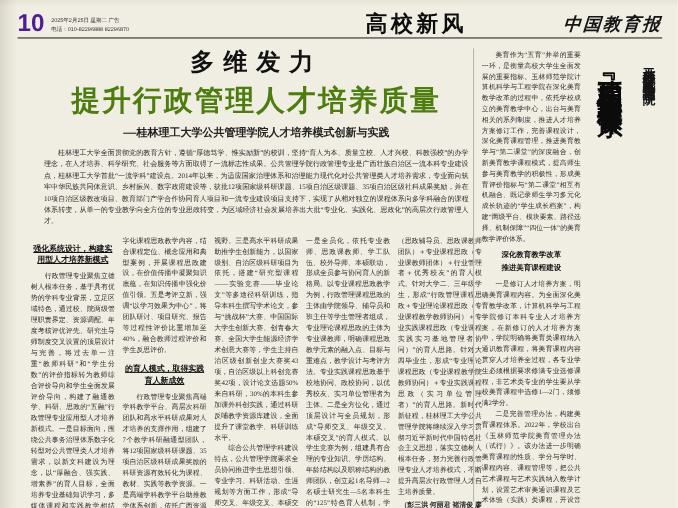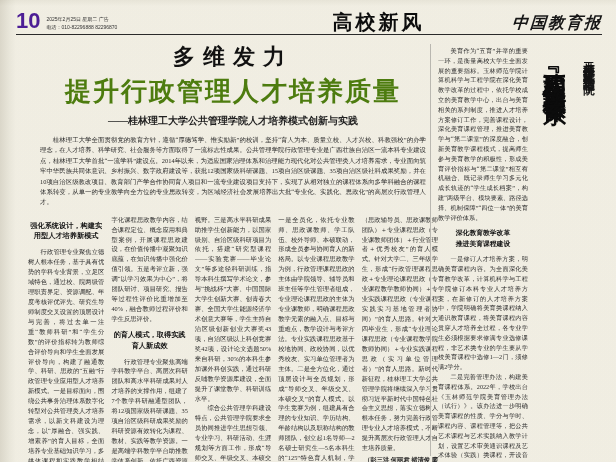--- a/index.html
+++ b/index.html
@@ -24,31 +24,31 @@
   .masthead{font-size:16px;font-weight:700;font-style:italic;letter-spacing:2px;
             color:#161616;margin-left:auto;line-height:1.1;transform:skewX(-4deg);}
   .hdr-rule{position:absolute;left:16px;top:34px;width:586px;height:0;
             border-top:1.6px solid #2a2a2a;}
   
   .main{position:absolute;left:28px;top:40px;width:410px;height:418px;}
   .kicker{text-align:center;font-size:22px;font-weight:700;letter-spacing:8px;
           margin:2px 0 0 0;color:#111;}
   .headline{text-align:center;font-size:26px;font-weight:700;letter-spacing:2px;
             margin:2px 0 0 0;color:#4d7c0f;}
-  .subhead{text-align:center;font-family:Liberation Serif, serif;
+  .subhead{text-align:center;font-family:Liberation Mono, monospace;
            font-size:10px;font-weight:700;margin:5px 0 0 0;color:#222;}
   .lede{margin:7px 12px 0 12px;font-size:6.4px;line-height:1.62;text-align:justify;
         text-indent:2em;color:#2a2a2a;}
   .colwrap{display:flex;gap:7px;margin-top:7px;height:268px;overflow:hidden;}
   .col{flex:1 1 0;overflow:hidden;font-size:6.3px;line-height:1.58;text-align:justify;
        color:#2c2c2c;}
   .col p{margin:0;text-indent:2em;}
   .crosshead{font-family:"Liberation Sans",sans-serif;font-weight:700;font-size:7.2px;
              line-height:1.5;text-align:center;margin:6px 2px 5px 2px;color:#111;
-             text-indent:0;}
+             text-indent:0;text-decoration:underline;}
   .byline{font-weight:700;text-indent:0 !important;text-align:right;margin-top:2px !important;}
   
   .vdivider{position:absolute;left:430px;top:44px;width:0;height:412px;
             border-left:1px solid #b9b7b0;}
   
   .side-body{position:absolute;left:438px;top:46px;width:90px;height:412px;
              overflow:hidden;font-size:6.2px;line-height:1.58;text-align:justify;
              color:#2c2c2c;}
   .side-body p{margin:0;text-indent:2em;}
   .side-crosshead{font-family:"Liberation Sans",sans-serif;font-weight:700;font-size:6.8px;

